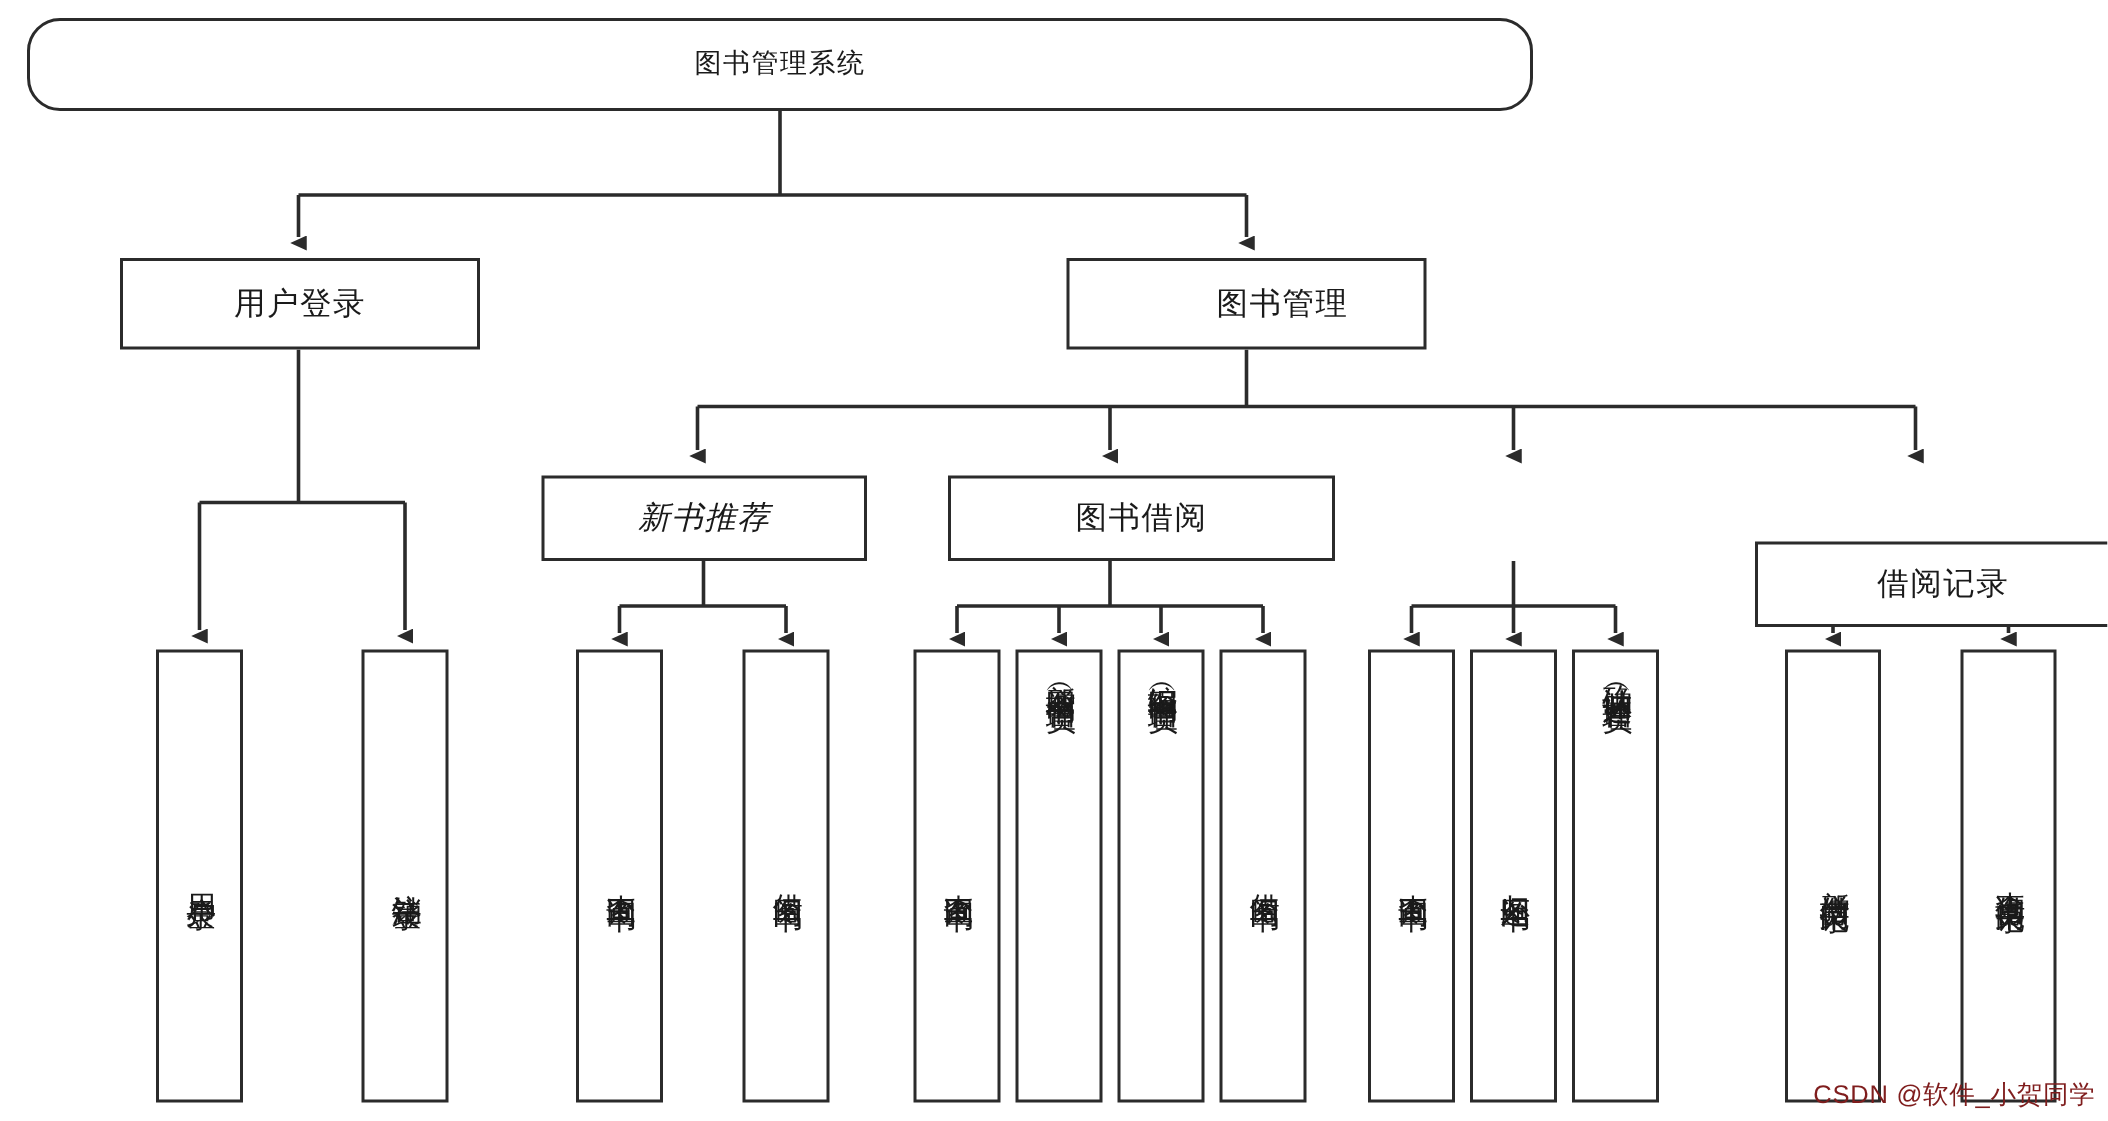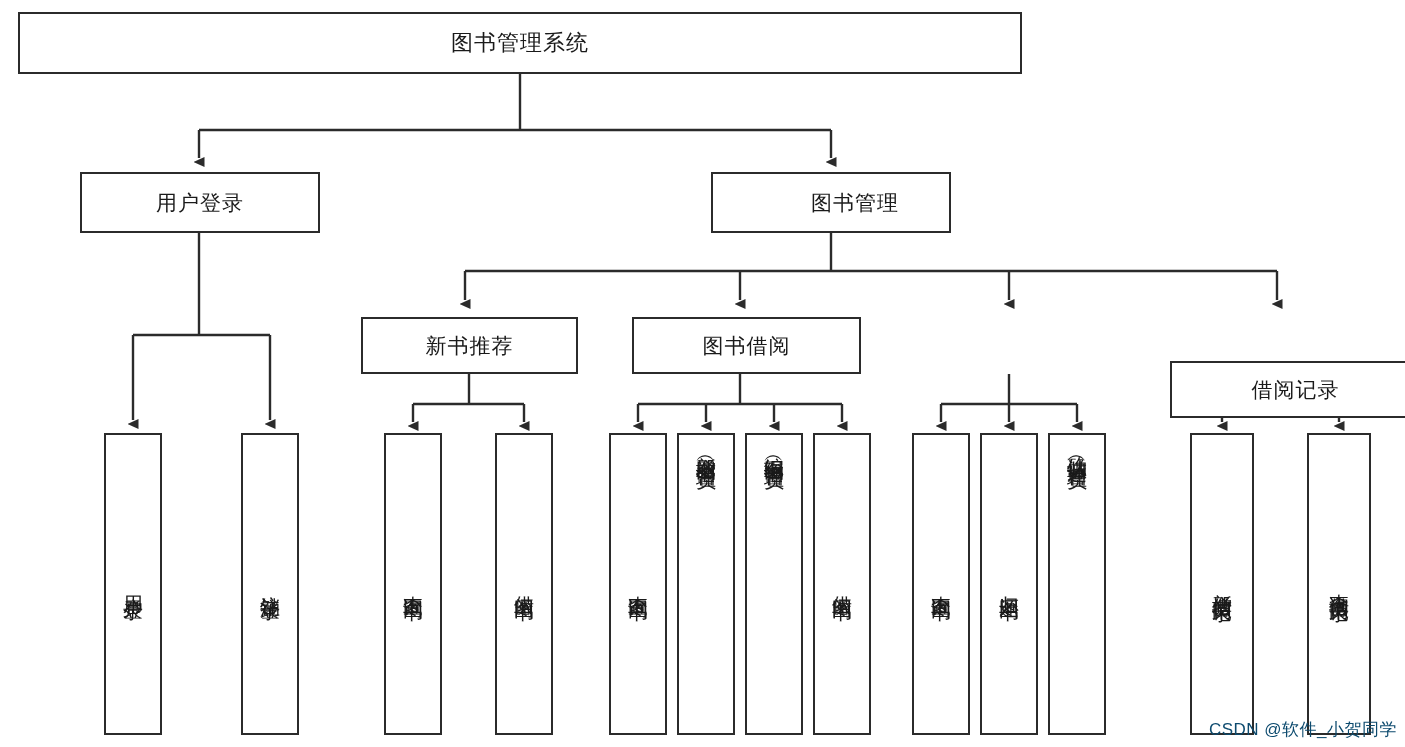--- a/index.html
+++ b/index.html
@@ -37,21 +37,22 @@
     justify-content: center;
     color: #1a1a1a;
   }
   .node.horizontal {
     font-size: 21px;
     letter-spacing: 1px;
     line-height: 1.2;
     text-align: center;
   }
   .node.root {
-    font-size: 22px;
+    font-size: 18px;
+    border-radius: 22px;
   }
   .node.leaf {
     align-items: flex-start;
     justify-content: center;
     padding-top: 6px;
   }
   .vtext {
     writing-mode: vertical-rl;
     text-orientation: upright;
     font-size: 20px;
@@ -62,21 +63,21 @@
   }
   .leaf.centered {
     align-items: center;
     padding-top: 0;
   }
   .watermark {
     position: absolute;
     right: 8px;
     bottom: 6px;
     font-size: 17px;
-    color: #0c4a6e;
+    color: #7f1d1d;
     letter-spacing: 0.5px;
     white-space: nowrap;
     user-select: none;
   }
 </style>
 </head>
 <body>
 
 <div id="canvas">
 
@@ -134,24 +135,24 @@
     <span>图书管理系统</span>
   </div>
 
   <div class="node horizontal" style="left:80px; top:172px; width:240px; height:61px;">
     <span>用户登录</span>
   </div>
   <div class="node horizontal" style="left:711px; top:172px; width:240px; height:61px;padding-left:48px;">
     <span>图书管理</span>
   </div>
 
-  <div class="node horizontal" style="left:361px; top:317px; width:217px; height:57px;">
+  <div class="node horizontal" style="left:361px; top:317px; width:217px; height:57px;font-style:italic;">
     <span>新书推荐</span>
   </div>
-  <div class="node horizontal" style="left:632px; top:317px; width:229px; height:57px;">
+  <div class="node horizontal" style="left:632px; top:317px; width:258px; height:57px;">
     <span>图书借阅</span>
   </div>
   <div class="node horizontal" style="left:1170px; top:317px; width:251px; height:57px;margin-top:44px;">
     <span>借阅记录</span>
   </div>
 
   <div class="node leaf centered" style="left:104px; top:433px; width:58px; height:302px;">
     <span class="vtext">用户登录</span>
   </div>
   <div class="node leaf centered" style="left:241px; top:433px; width:58px; height:302px;">

